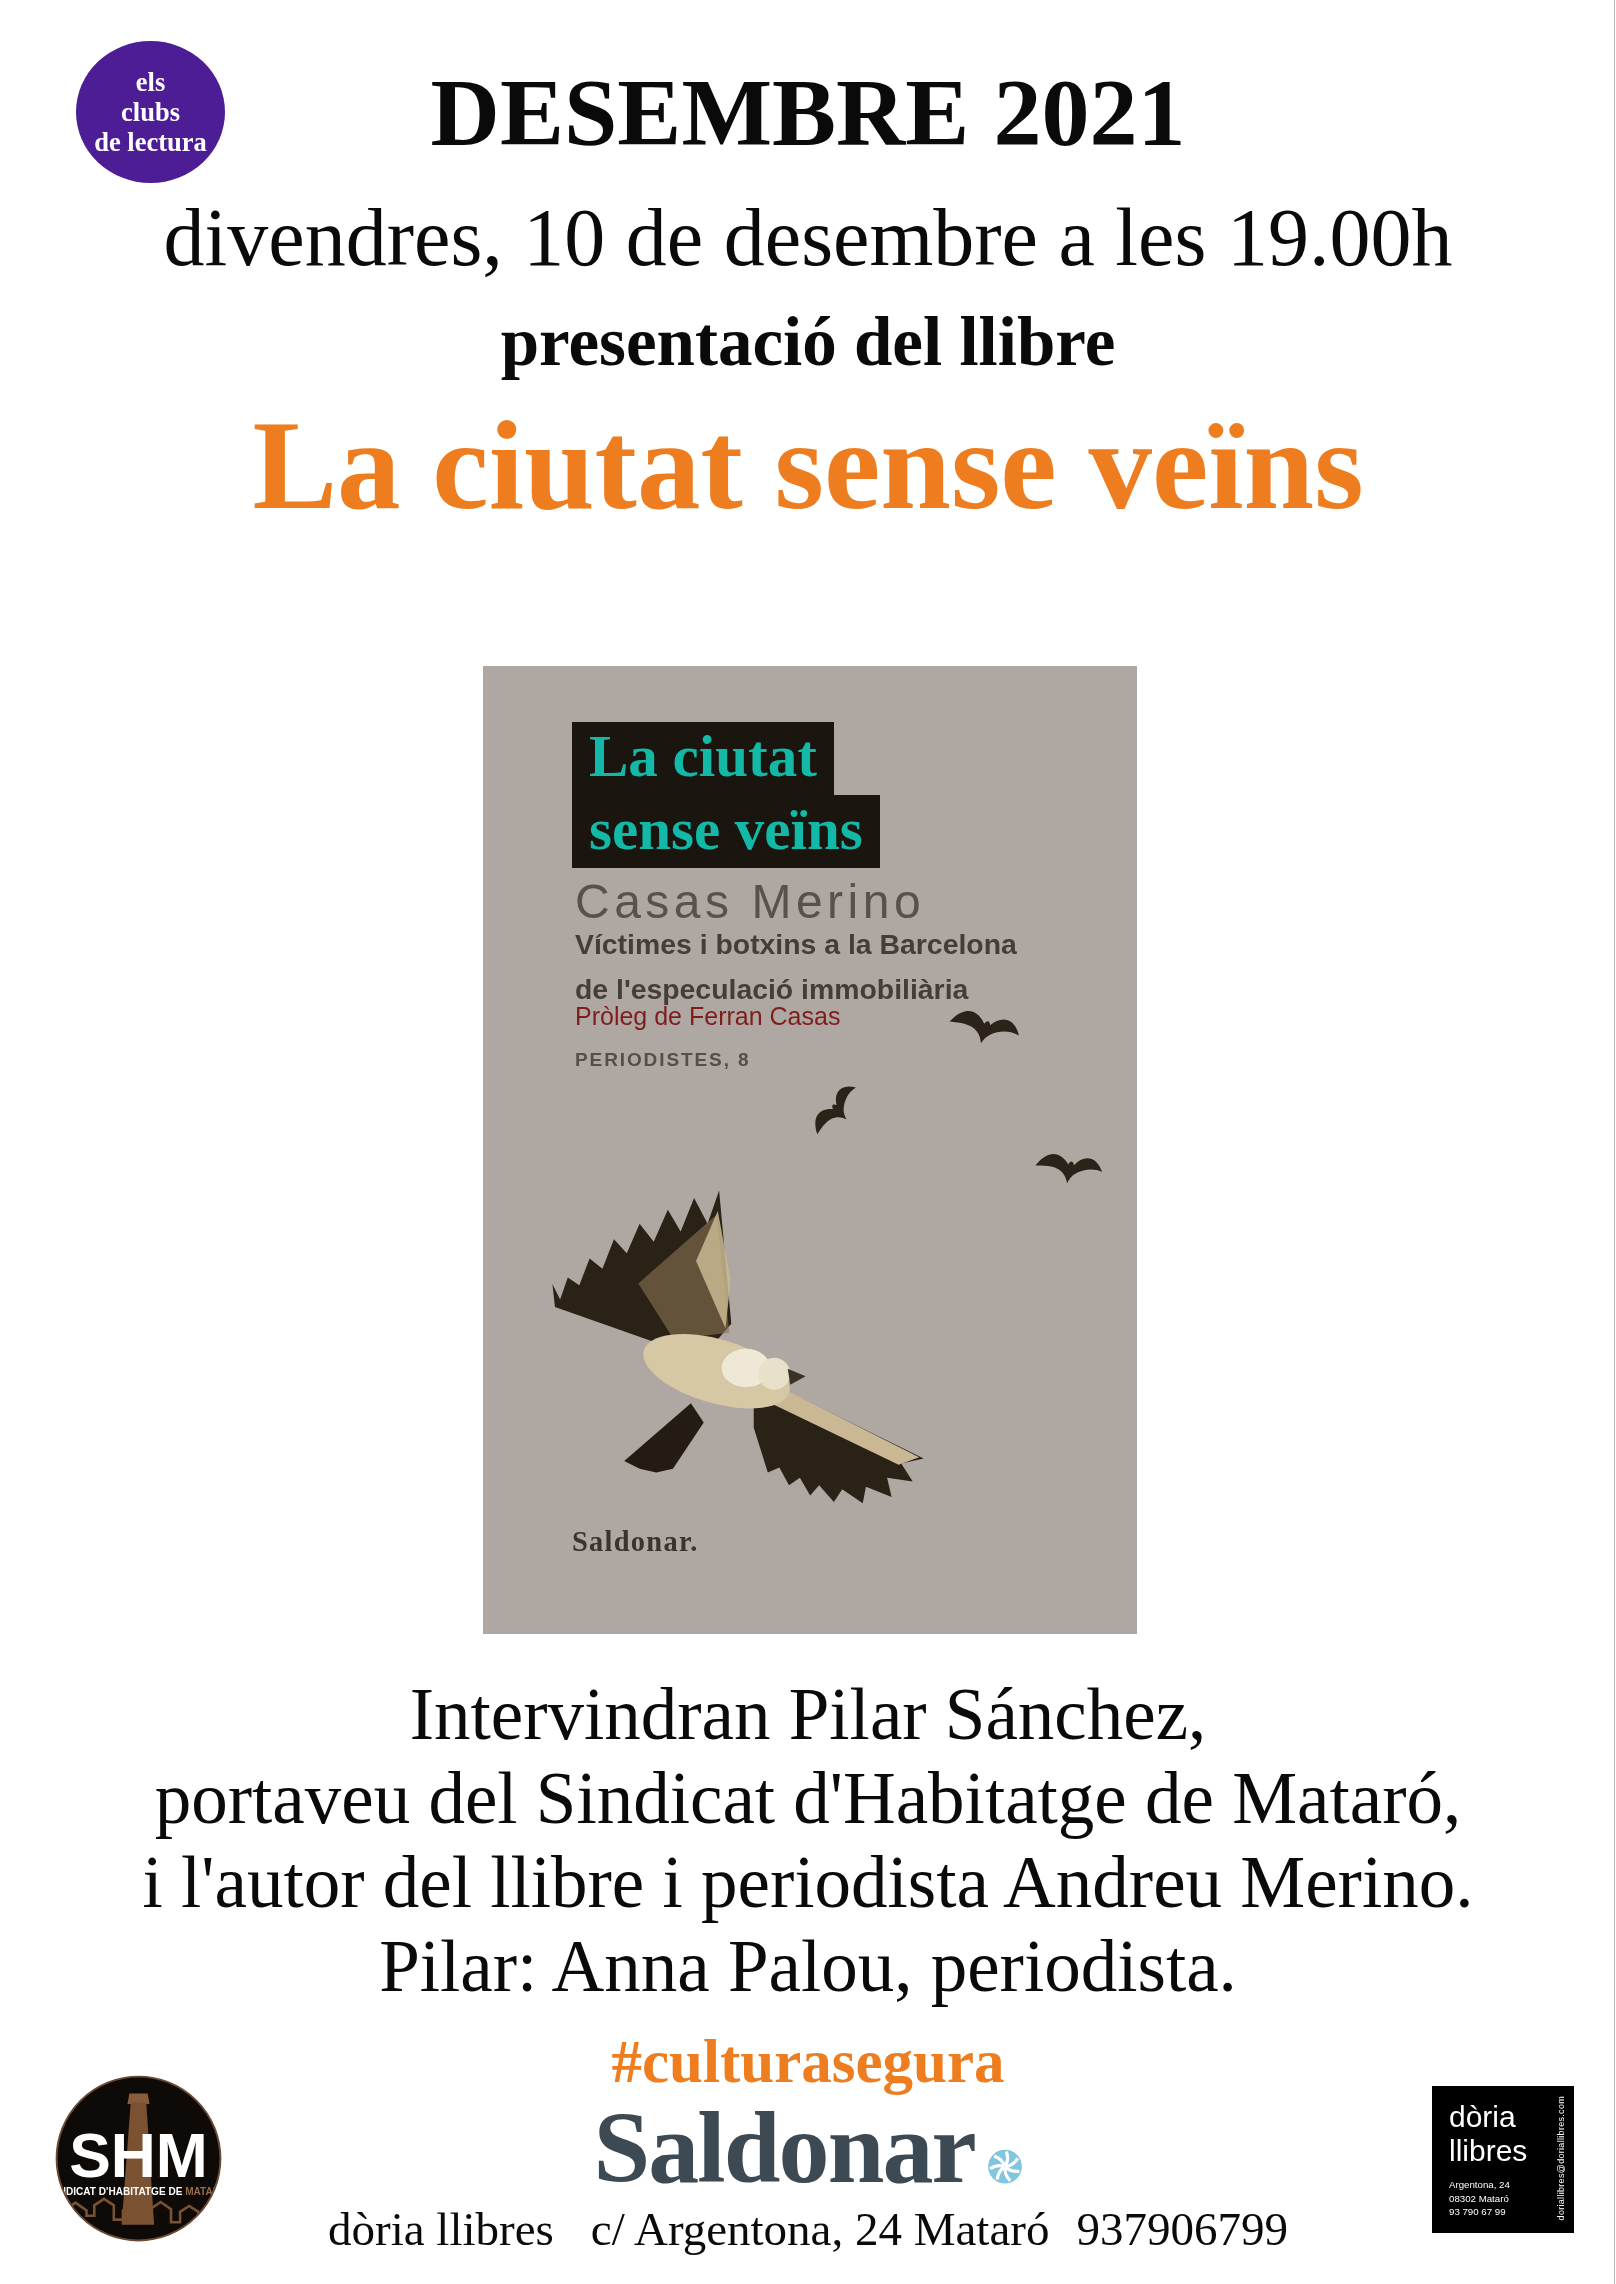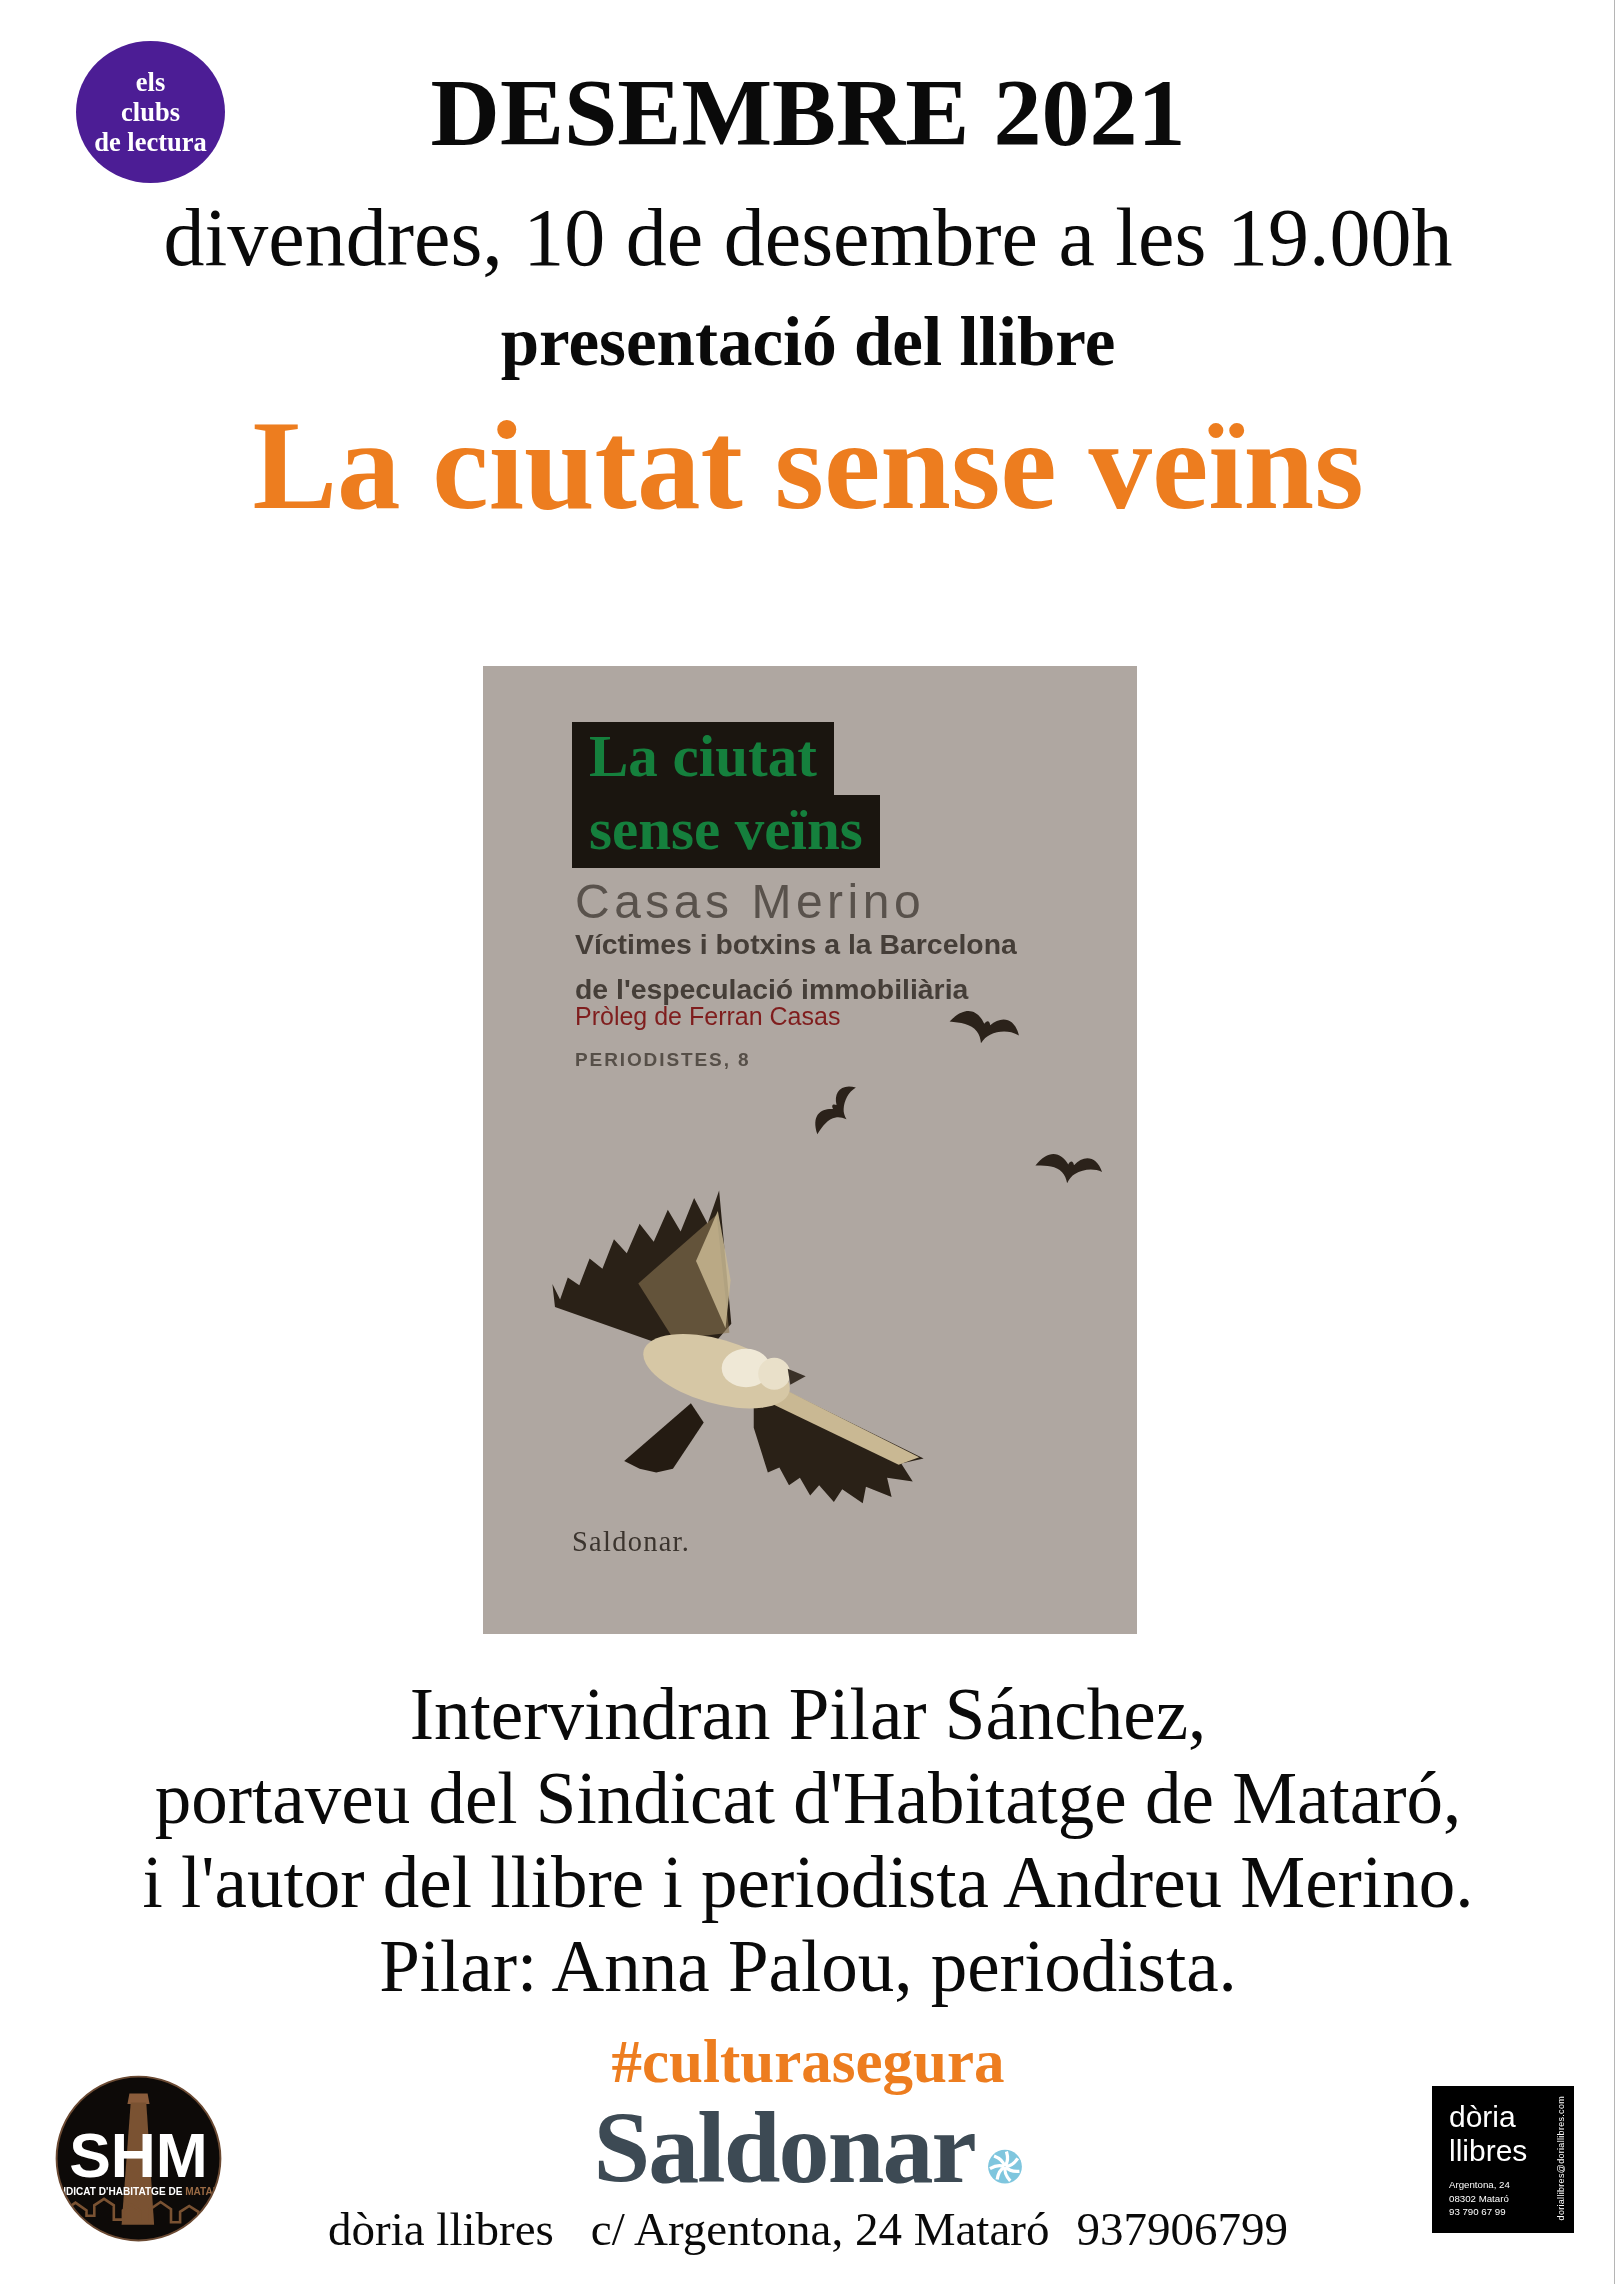--- a/index.html
+++ b/index.html
@@ -15,31 +15,31 @@
 
   .h-month{top:57px;font-weight:bold;font-size:96px;color:#0a0a0a;}
   .h-date{top:191px;font-size:82px;color:#0a0a0a;}
   .h-pres{top:303px;font-weight:bold;font-size:69px;color:#0a0a0a;}
   .h-title{top:393px;font-weight:bold;font-size:127px;color:#ED7D1F;}
   .h-author{top:542px;font-weight:bold;font-size:98px;color:#0a0a0a;}
 
   
   #cover{left:483px;top:666px;width:654px;height:968px;background:#AFA7A1;}
   #cover .titleblocks{position:absolute;left:89px;top:56px;}
-  #cover .tblock{display:table;background:#1A150F;color:#15803d;font-weight:bold;
+  #cover .tblock{display:table;background:#1A150F;color:#14b8a6;font-weight:bold;
                  font-size:59px;line-height:1.0;padding:5.2px 17px 9px 17px;}
   #cover .cauthor{position:absolute;left:92px;top:208px;font-family:"Liberation Sans",sans-serif;
                   font-size:48px;color:#59524C;letter-spacing:4.5px;}
   #cover .csub{position:absolute;left:92px;top:256px;font-family:"Liberation Sans",sans-serif;
                font-weight:bold;font-size:28.4px;line-height:45px;color:#453E38;}
   #cover .cprol{position:absolute;left:92px;top:336px;font-family:"Liberation Sans",sans-serif;
                 font-size:25px;color:#7f1d1d;}
   #cover .ccoll{position:absolute;left:92px;top:383px;font-family:"Liberation Sans",sans-serif;
                 font-weight:bold;font-size:19px;letter-spacing:1.9px;color:#564F48;}
-  #cover .cpub{position:absolute;left:89px;top:860px;font-weight:normal;font-size:28.4px;
+  #cover .cpub{position:absolute;left:89px;top:860px;font-weight:bold;font-size:28.4px;
                letter-spacing:1.3px;color:#3B342E;}
   .bird{position:absolute;}
   .bird svg{display:block;width:100%;height:100%;}
   #bird-a{left:464px;top:334px;width:76px;height:48px;transform:rotate(14deg);}
   #bird-b{left:318px;top:422px;width:65px;height:41px;transform:rotate(-48deg);}
   #bird-c{left:550px;top:476px;width:72px;height:45px;transform:rotate(8deg);}
   #vulture{left:58px;top:518px;width:387px;height:327px;}
 
   
   .d1{top:1673px;} .d2{top:1757px;} .d3{top:1841px;} .d4{top:1925px;}

